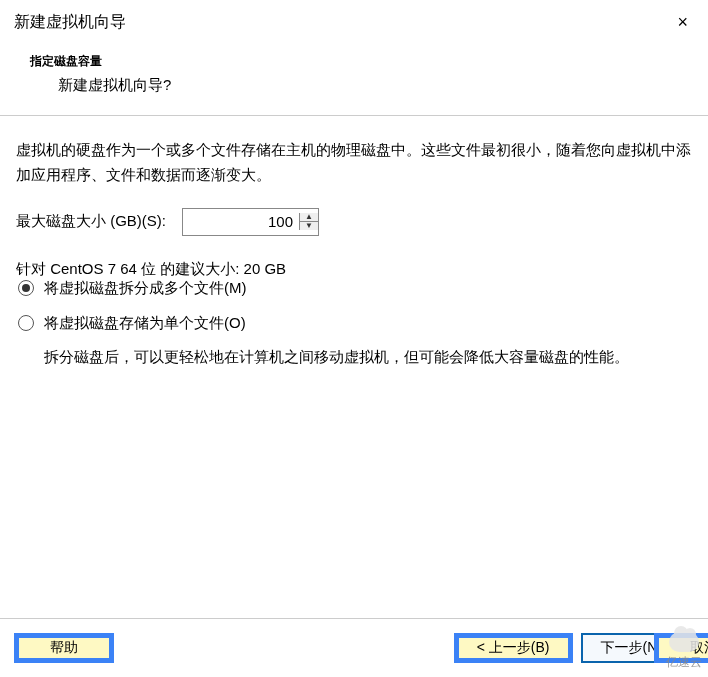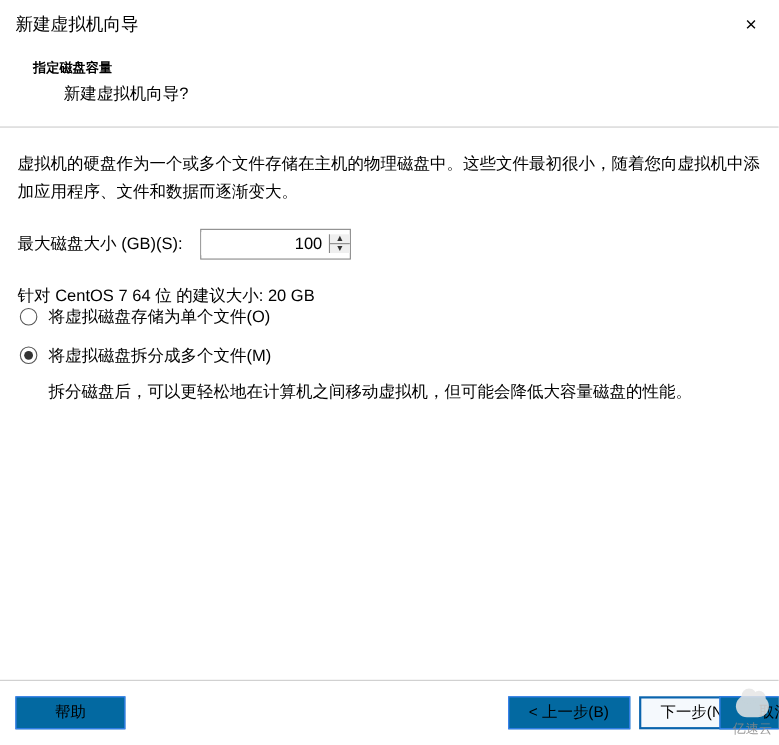--- a/index.html
+++ b/index.html
@@ -143,22 +143,22 @@
       position: absolute;
       left: 0; right: 0; bottom: 0;
       height: 58px;
       display: flex;
       align-items: center;
       padding: 0 14px;
     }
     .btn {
       height: 30px;
       padding: 0 18px;
-      background: #0369a1;
-      border: 1px solid #3b82f6;
+      background: #fef9c3;
+      border: 5px solid #3b82f6;
       font-size: 14px;
       font-family: inherit;
       cursor: pointer;
       min-width: 100px;
     }
     .btn.primary {
       border: 2px solid #0a64ad;
       background: #f5f9fd;
     }
     .footer .spacer { flex: 1; }
@@ -217,26 +217,26 @@
         <button class="spinner-btn">▲</button>
         <button class="spinner-btn">▼</button>
       </div>
     </div>
   </div>
 
   <p class="recommend">针对 CentOS 7 64 位 的建议大小: 20 GB</p>
 
   <div class="radio-group">
     <div class="radio-row">
+      <span class="radio-circle checked"></span>
+      <span class="radio-label">将虚拟磁盘拆分成多个文件(M)</span>
+    </div>
+    <div class="radio-row">
       <span class="radio-circle"></span>
       <span class="radio-label">将虚拟磁盘存储为单个文件(O)</span>
-    </div>
-    <div class="radio-row">
-      <span class="radio-circle checked"></span>
-      <span class="radio-label">将虚拟磁盘拆分成多个文件(M)</span>
     </div>
     <p class="radio-desc">拆分磁盘后，可以更轻松地在计算机之间移动虚拟机，但可能会降低大容量磁盘的性能。</p>
   </div>
 </div>
 
 <hr class="footer-sep">
 
 <div class="footer">
   <button class="btn">帮助</button>
   <span class="spacer"></span>

